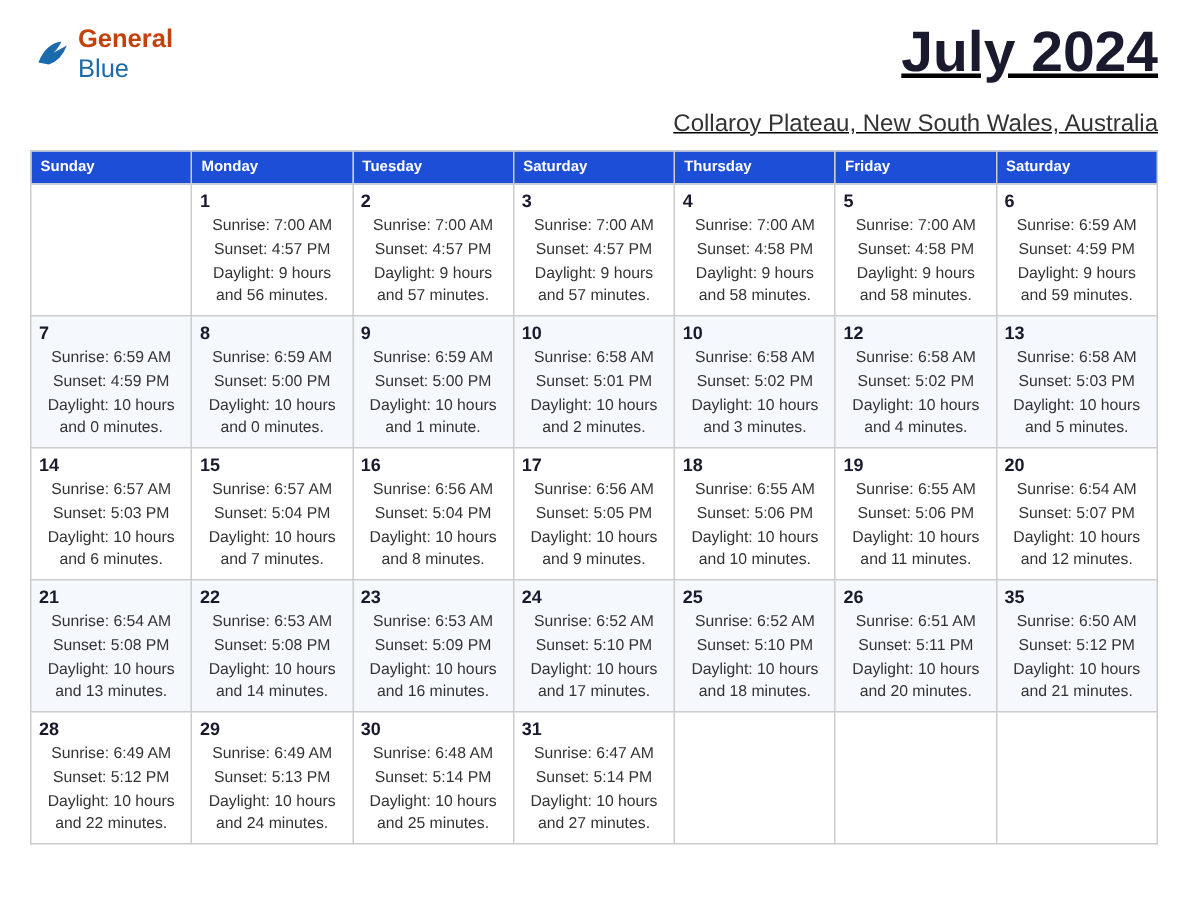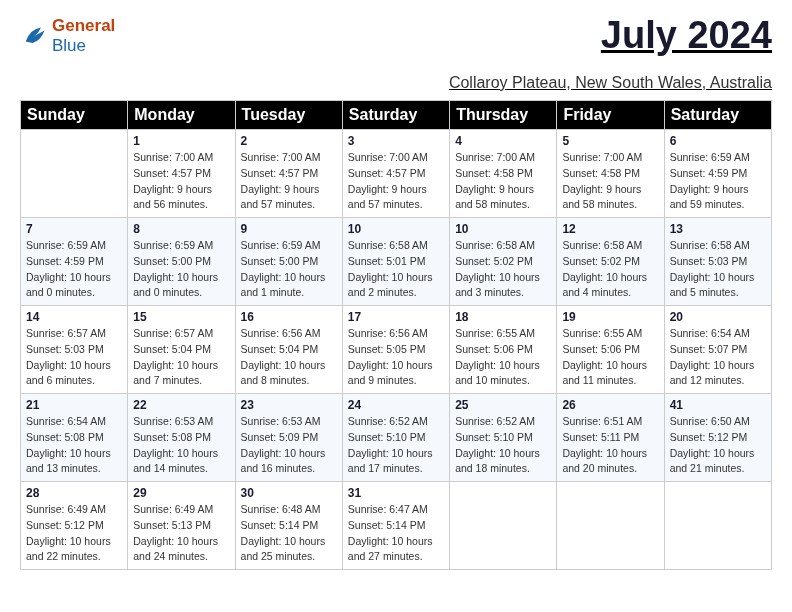--- a/index.html
+++ b/index.html
@@ -39,25 +39,25 @@
       font-size: 16px;
       color: #333;
       margin-top: 20px;
     }
     .calendar-table {
       width: 100%;
       border-collapse: collapse;
       font-size: 11px;
     }
     .calendar-table th {
-      background-color: #000000;
+      background-color: #1d4ed8;
       color: #fff;
       text-align: left;
       padding: 5px 6px;
-      font-size: 16px;
+      font-size: 10px;
       font-weight: bold;
       border: 1px solid #ccc;
       margin-left: 20px;
     }
     .calendar-table td {
       border: 1px solid #ccc;
       vertical-align: top;
       padding: 4px 5px;
       width: calc(100% / 7);
       min-height: 72px;
@@ -67,20 +67,21 @@
       font-weight: bold;
       font-size: 12px;
       color: #1a1a2e;
       display: block;
       margin-bottom: 2px;
     }
     .day-info {
       color: #333;
       font-size: 10.5px;
       line-height: 1.5;
+      text-align: center;
     }
     .empty-cell {
       background: #f9f9f9;
     }
     .row-shaded td {
       background: #f5f8fc;
     }
     .row-white td {
       background: #ffffff;
     }
@@ -223,21 +224,21 @@
         </td>
         <td>
           <span class="day-number">25</span>
           <div class="day-info">Sunrise: 6:52 AM<br>Sunset: 5:10 PM<br>Daylight: 10 hours and 18 minutes.</div>
         </td>
         <td>
           <span class="day-number">26</span>
           <div class="day-info">Sunrise: 6:51 AM<br>Sunset: 5:11 PM<br>Daylight: 10 hours and 20 minutes.</div>
         </td>
         <td>
-          <span class="day-number">41</span>
+          <span class="day-number">35</span>
           <div class="day-info">Sunrise: 6:50 AM<br>Sunset: 5:12 PM<br>Daylight: 10 hours and 21 minutes.</div>
         </td>
       </tr>
       <tr class="row-white">
         <td>
           <span class="day-number">28</span>
           <div class="day-info">Sunrise: 6:49 AM<br>Sunset: 5:12 PM<br>Daylight: 10 hours and 22 minutes.</div>
         </td>
         <td>
           <span class="day-number">29</span>

